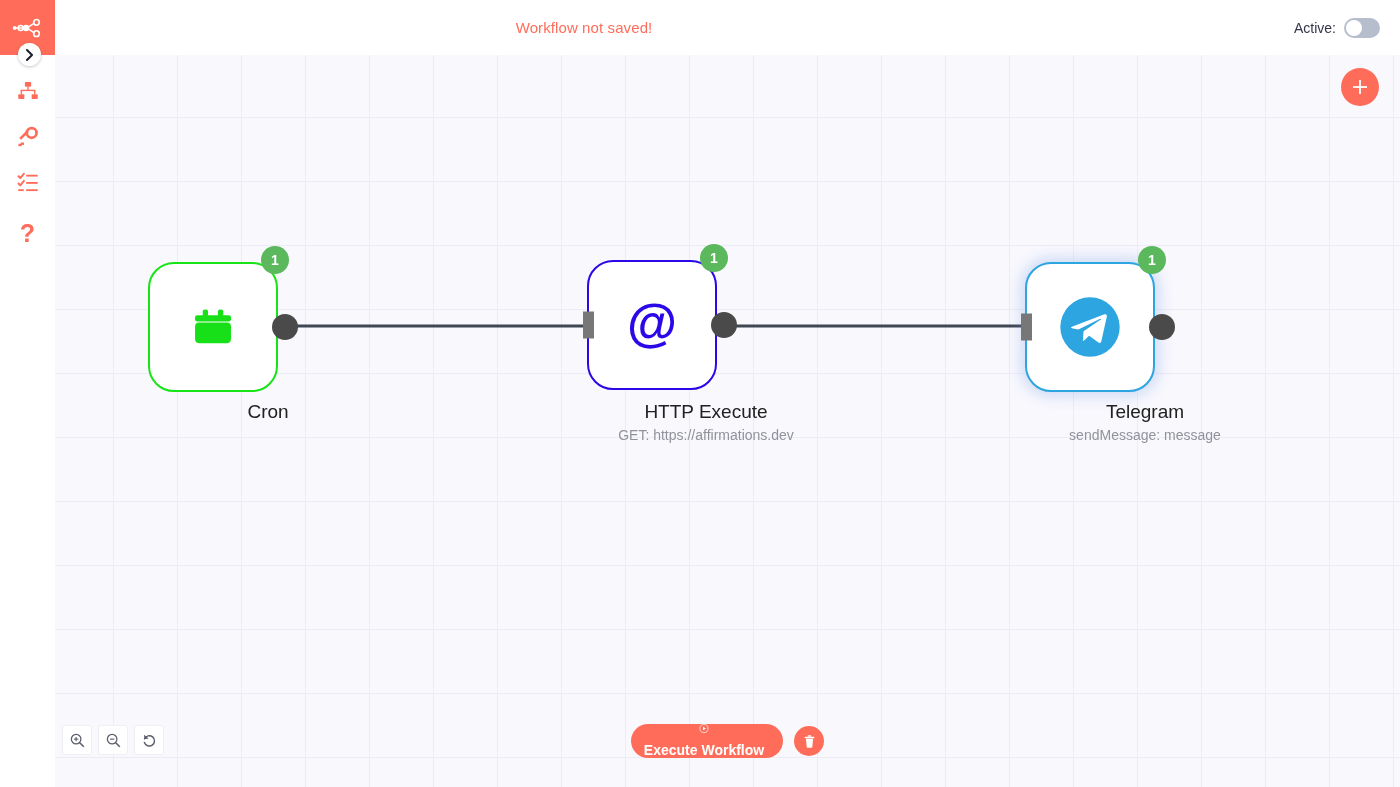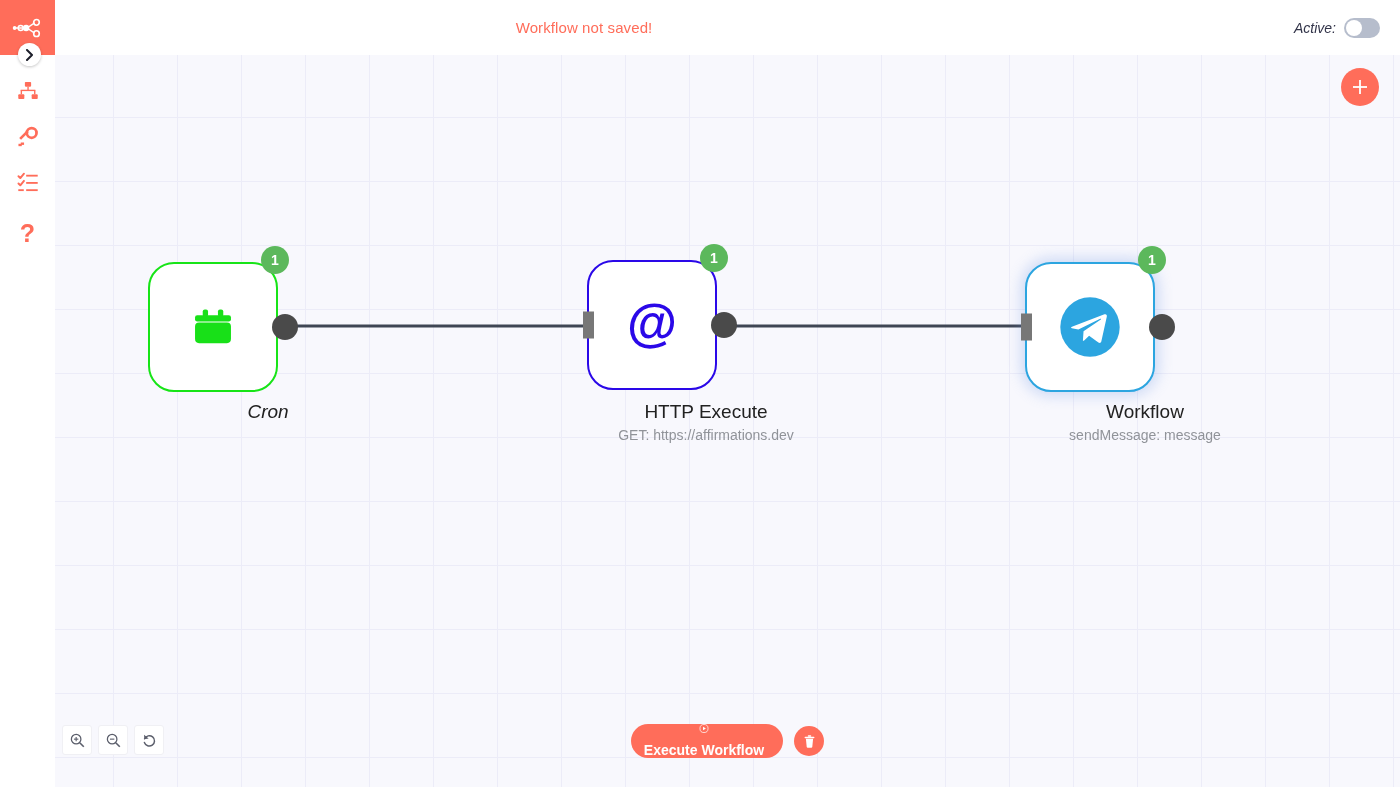--- a/index.html
+++ b/index.html
@@ -25,21 +25,21 @@
     width: 1168px; height: 55px;
     display: flex; align-items: center; justify-content: center;
     color: #ff6d5a;
     font-size: 15px;
     letter-spacing: .1px;
   }
   .header-active {
     position: absolute; right: 20px; top: 0; height: 55px;
     display: flex; align-items: center; gap: 8px;
   }
-  .active-label { font-size: 14px; color: #33354a; font-style: italic; }
+  .active-label { font-size: 14px; color: #33354a; }
   .toggle {
     width: 36px; height: 20px; border-radius: 10px;
     background: #b6bdcc; position: relative;
     display: inline-block; cursor: pointer;
   }
   .toggle .knob {
     position: absolute; left: 2px; top: 2px;
     width: 16px; height: 16px; border-radius: 50%;
     background: #ffffff;
   }
@@ -133,21 +133,21 @@
     width: 320px;
     text-align: center;
     pointer-events: none;
   }
   .node-caption .title {
     font-size: 19px; color: #212121; line-height: 24px;
   }
   .node-caption .subtitle {
     font-size: 14px; color: #909399; line-height: 22px;
   }
-  .cap-cron     { left: 53px;  top: 345px; font-style: italic; }
+  .cap-cron     { left: 53px;  top: 345px; }
   .cap-http     { left: 491px; top: 345px; }
   .cap-telegram { left: 930px; top: 345px; }
 
   
   .conn { position: absolute; left: 0; top: 0; width: 1345px; height: 732px;
           pointer-events: none; }
 
   
   .fab {
     position: absolute; right: 21px; top: 13px;
@@ -240,21 +240,21 @@
                  L32.8 35.0 C32.5 36.3 31.6 36.6 30.5 36.0
                  L23.3 30.7 L19.9 34.0 C19.5 34.4 19.2 34.7 18.5 34.7
                  L19.0 27.3 L32.4 18.1 C33.0 17.6 32.3 17.3 31.5 17.8
                  L15.0 26.0 L9.9 24.9 C9.0 24.6 9.0 24.0 10.5 23.6 Z" fill="#ffffff"></path>
       </svg>
       <div class="node-badge">1</div>
       <div class="endpoint-in"></div>
       <div class="endpoint-out"></div>
     </div>
     <div class="node-caption cap-telegram">
-      <div class="title">Workflow</div>
+      <div class="title">Telegram</div>
       <div class="subtitle">sendMessage: message</div>
     </div>
 
     <div class="fab">
       <svg width="20" height="20" viewBox="0 0 20 20">
         <rect x="9.1" y="3" width="1.8" height="14" fill="#ffffff"></rect>
         <rect x="3" y="9.1" width="14" height="1.8" fill="#ffffff"></rect>
       </svg>
     </div>
 

